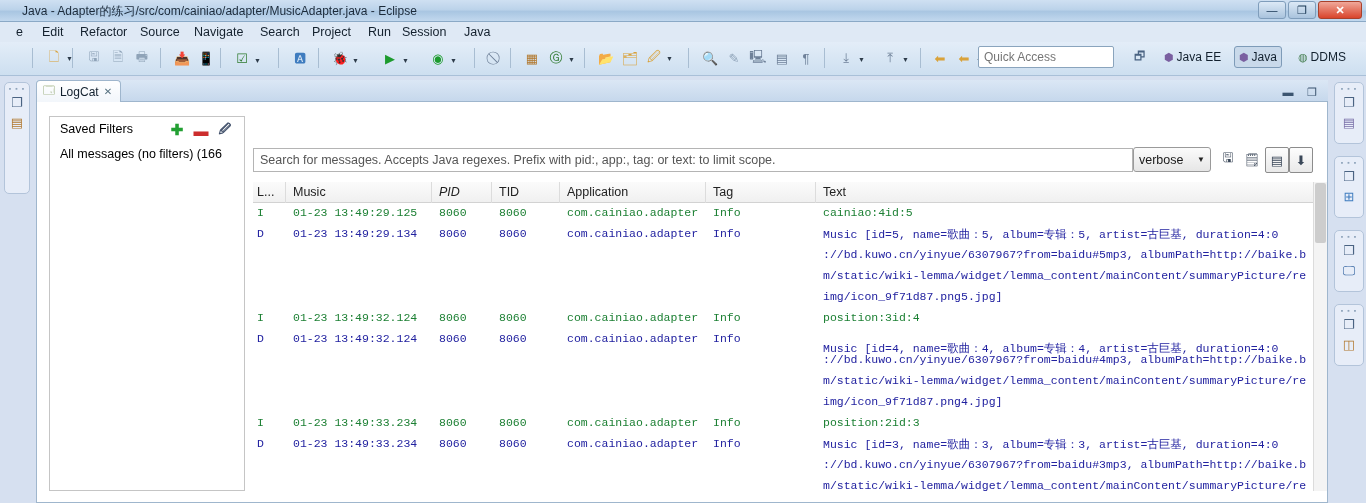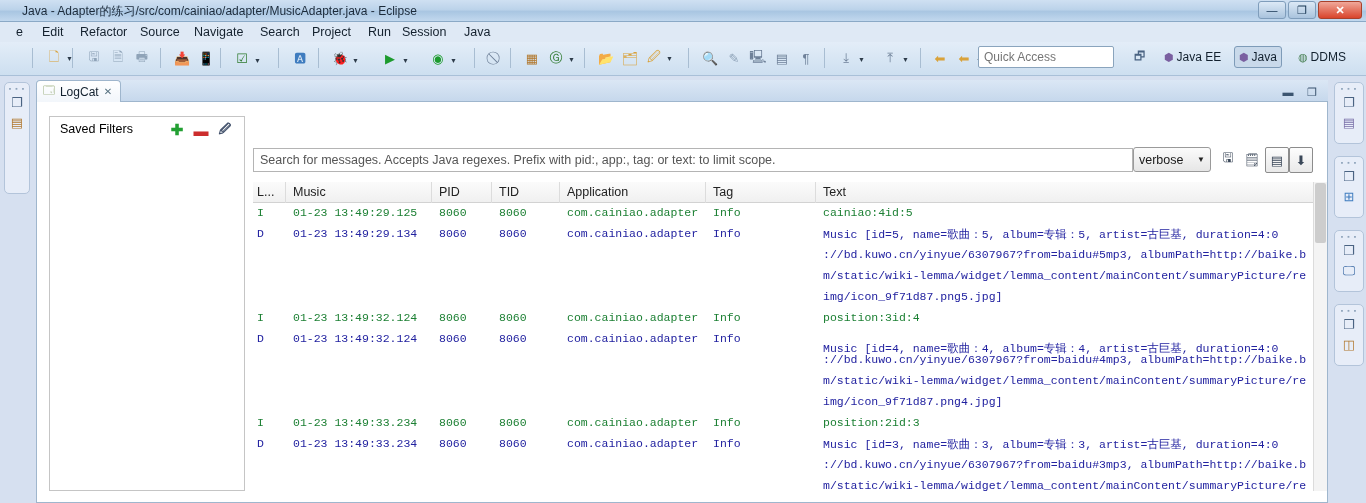--- a/index.html
+++ b/index.html
@@ -497,20 +497,21 @@
   <div class="view-body">
 
     <div class="filters-panel">
       <div class="filters-header">
         <div class="filters-title">Saved Filters</div>
         <div class="filt-btn" style="left:118px;color:#23a033;">✚</div>
         <div class="filt-btn" style="left:142px;color:#cc2d2d;">▬</div>
         <div class="filt-btn" style="left:166px;color:#41506a;font-size:12px;">🖉</div>
       </div>
       <div class="filter-list" id="filterlist">
+          <div class="filter-row">All messages (no filters) (166</div>
         </div>
     </div>
 
     <div class="search-box">
       <input placeholder="Search for messages. Accepts Java regexes. Prefix with pid:, app:, tag: or text: to limit scope." style="">
     </div>
 
     <div class="level-select">
       <span>verbose</span>
       <span class="sel-arrow">▼</span>
@@ -520,21 +521,21 @@
         <div class="logctl" style="left: 1180px;">🖫</div>
         <div class="logctl" style="left: 1204px;">🗒</div>
         <div class="logctl boxed" style="left: 1228px;">▤</div>
         <div class="logctl boxed" style="left: 1252px;">⬇</div>
       </div>
 
     <div class="table-head" id="tablehead">
         <div class="th" style="left: 4px;">L...</div>
         <div class="th" style="left: 40px;">Music</div>
         <div class="th-sep" style="left: 32px;"></div>
-        <div class="th" style="left: 186px;">PID</div>
+        <div class="th" style="left: 186px; font-style: italic;">PID</div>
         <div class="th-sep" style="left: 178px;"></div>
         <div class="th" style="left: 246px;">TID</div>
         <div class="th-sep" style="left: 238px;"></div>
         <div class="th" style="left: 314px;">Application</div>
         <div class="th-sep" style="left: 306px;"></div>
         <div class="th" style="left: 460px;">Tag</div>
         <div class="th-sep" style="left: 452px;"></div>
         <div class="th" style="left: 570px;">Text</div>
         <div class="th-sep" style="left: 562px;"></div>
       </div>

